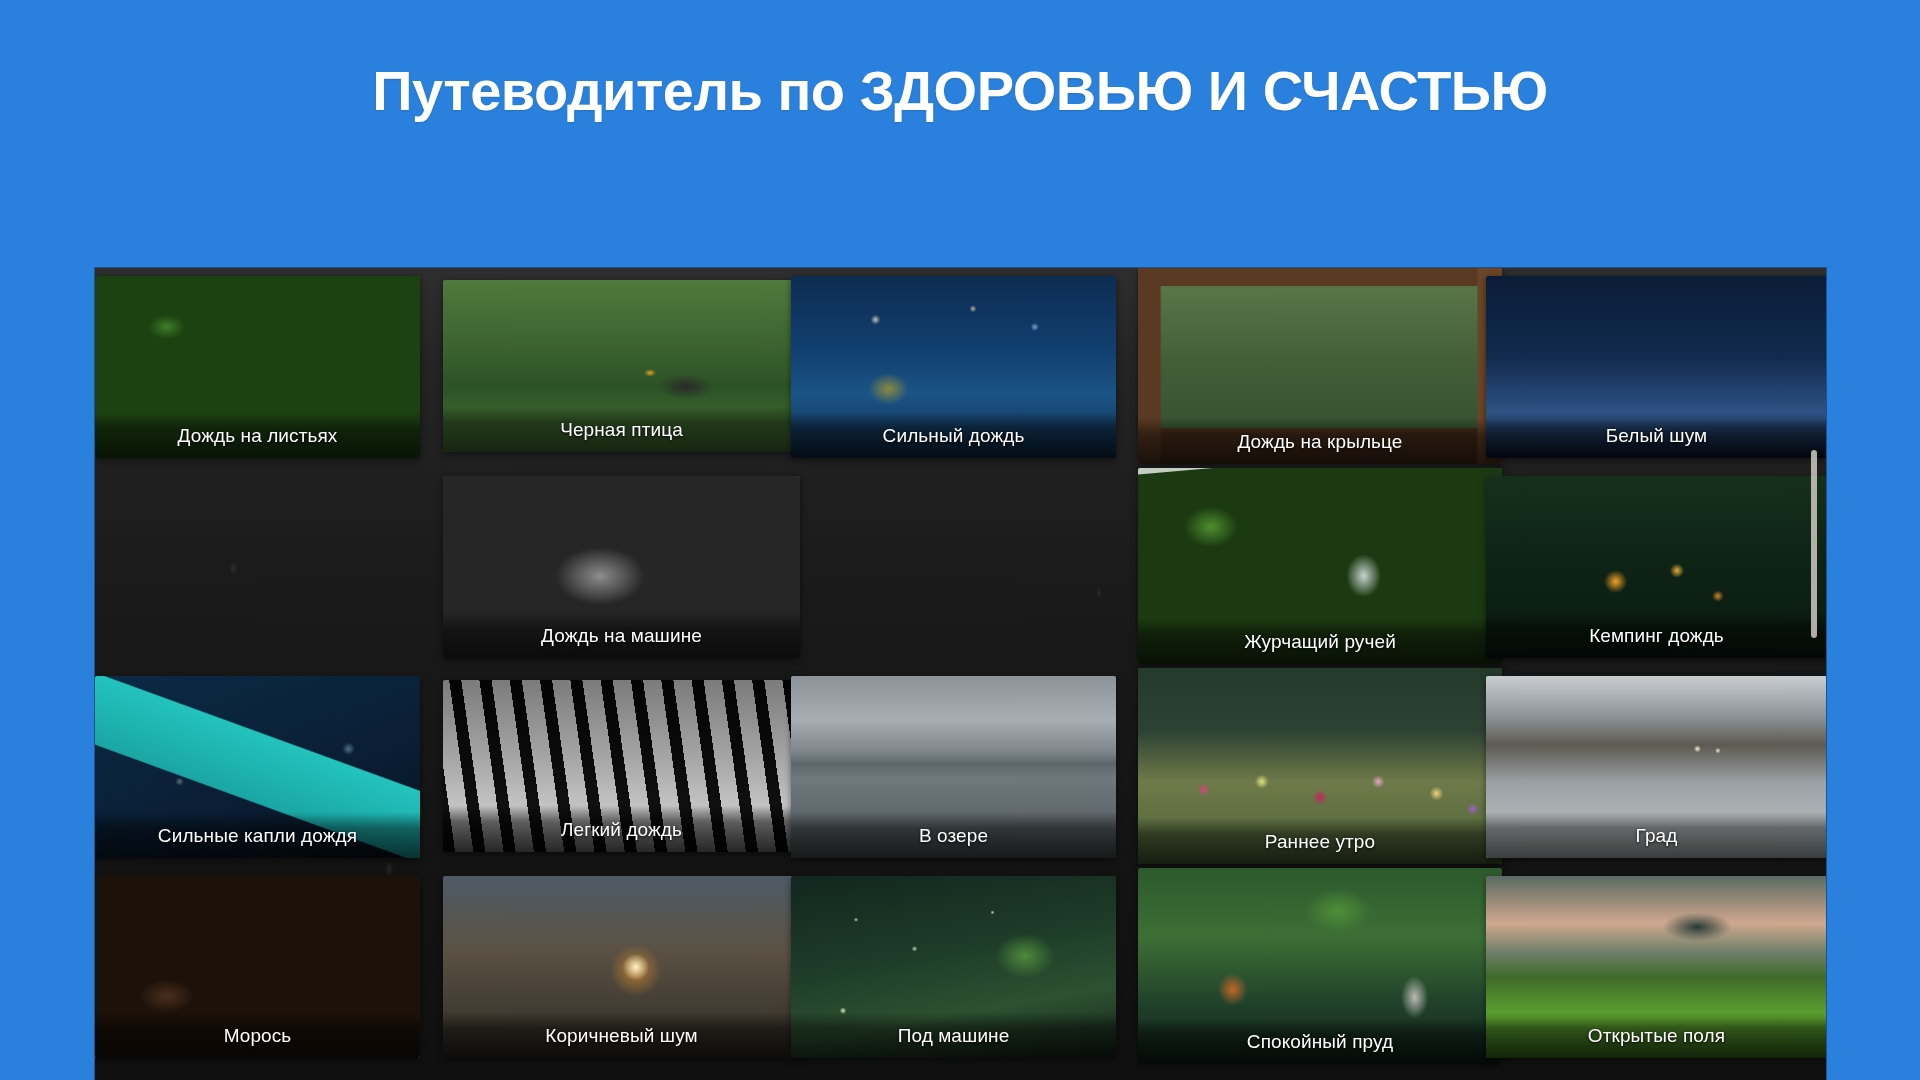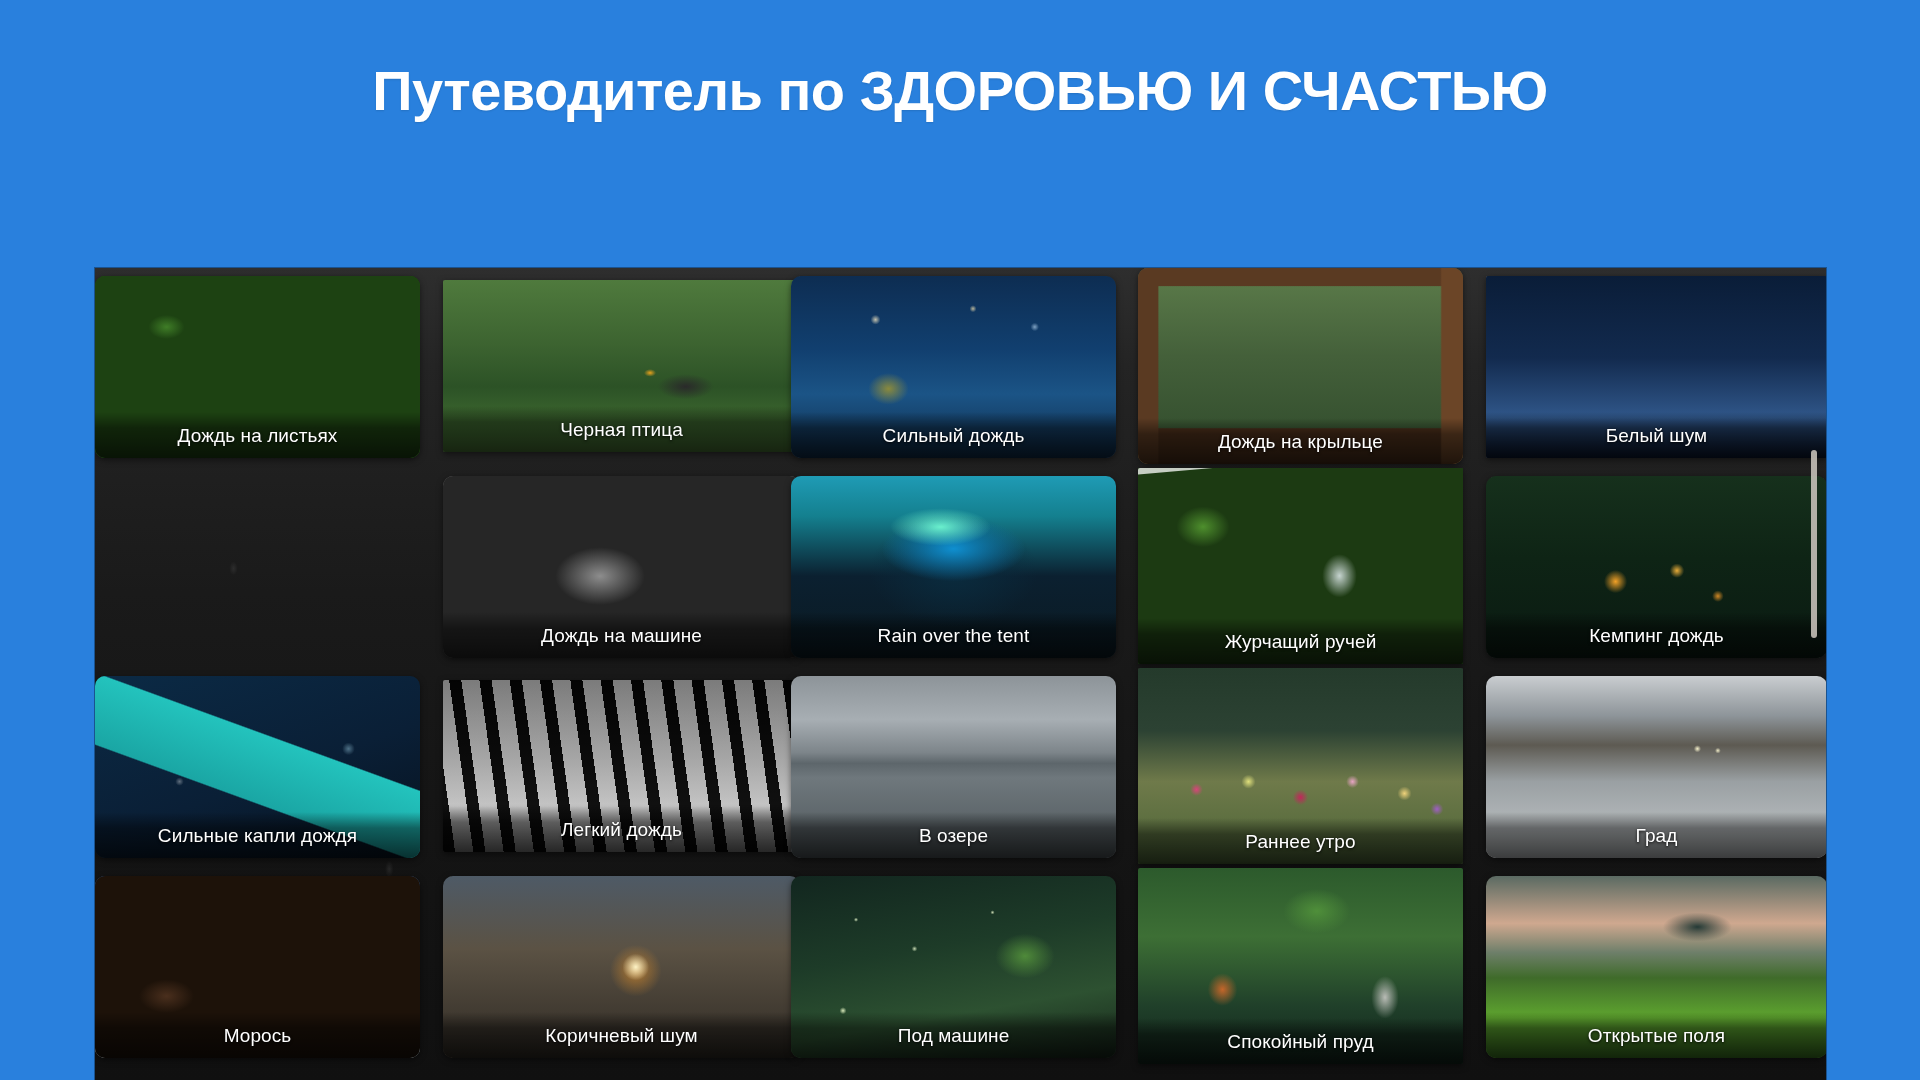--- a/index.html
+++ b/index.html
@@ -81,21 +81,21 @@
     position: relative;
     height: 200px;
     width: 1731px;
   }
 
   .card {
     position: absolute;
     top: 8px;
     width: 325px;
     height: 182px;
-    border-radius: 10px;
+    border-radius: 2px;
     overflow: hidden;
     box-shadow: 0 2px 6px rgba(0,0,0,0.5);
   }
   .card.flat { border-radius: 2px; }
 
   .card .thumb {
     position: absolute;
     inset: 0;
     background-size: cover;
     background-position: center;
@@ -117,21 +117,21 @@
     padding: 0 6px;
     box-sizing: border-box;
     text-align: center;
     line-height: 1;
   }
 
   
   .c0 { left: 0px; }
   .c1 { left: 348px; padding-left: 32px; }
   .c2 { left: 696px; }
-  .c3 { left: 1043px; }
+  .c3 { left: 1043px; padding-left: 39px; }
   .c4 { left: 1391px; padding-left: 16px; }
 
   
   .tall { top: 0px; height: 196px; }
   .short { top: 12px; height: 172px; }
 
   
   .scrollbar-track {
     position: absolute;
     right: 4px;
@@ -332,24 +332,20 @@
           <div class="card c4 flat ">
             <div class="thumb t-white"></div>
             <div class="caption">Белый шум</div>
           </div>
         </div>
         <div class="row">
           <div class="card c1 ">
             <div class="thumb t-carmirror"></div>
             <div class="caption">Дождь на машине</div>
           </div>
-          <div class="card c2 ">
-            <div class="thumb t-tent"></div>
-            <div class="caption">Rain over the tent</div>
-          </div>
           <div class="card c3 flat tall">
             <div class="thumb t-stream"></div>
             <div class="caption">Журчащий ручей</div>
           </div>
           <div class="card c4 ">
             <div class="thumb t-camp"></div>
             <div class="caption">Кемпинг дождь</div>
           </div>
         </div>
         <div class="row">

